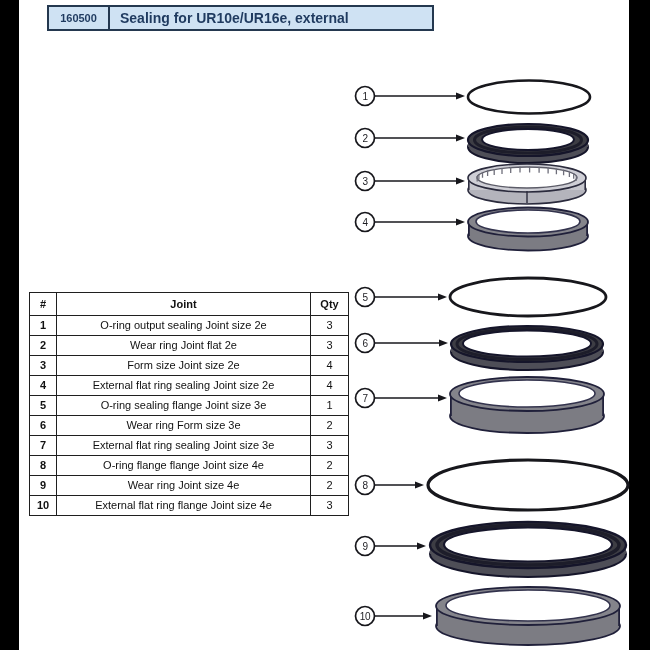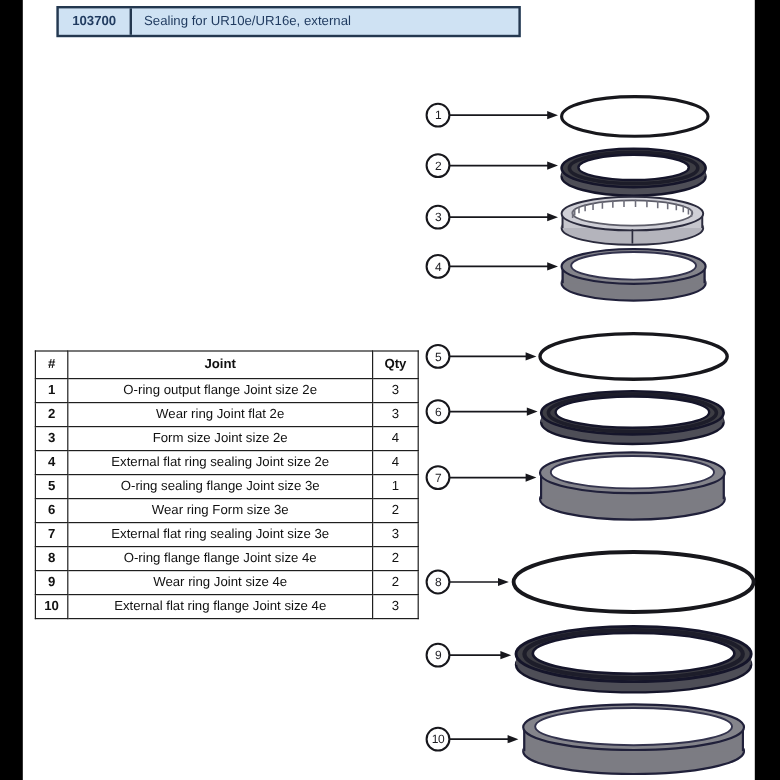--- a/index.html
+++ b/index.html
@@ -17,21 +17,21 @@
     display:flex;align-items:stretch;
     background:#cfe2f3;border:2px solid #24384f;
   }
   .doc-header .cell-id{
     width:59px;border-right:2px solid #24384f;
     display:flex;align-items:center;justify-content:center;
     font-size:11px;font-weight:700;color:#1f3a5f;
   }
   .doc-header .cell-title{
     flex:1;display:flex;align-items:center;padding-left:10px;
-    font-size:11px;font-weight:400;color:#1f3a5f;
+    font-size:14px;font-weight:700;color:#1f3a5f;
   }
 
   
   table.parts{
     position:absolute;left:29px;top:292px;width:316px;
     border-collapse:collapse;table-layout:fixed;
     font-size:11px;color:#111111;
   }
   table.parts th,table.parts td{
     border:1.5px solid #1f1f1f;text-align:center;vertical-align:middle;
@@ -52,37 +52,37 @@
 </style>
 </head>
 <body>
 
 <div class="page">
 
   <div class="side-band left"></div>
   <div class="side-band right"></div>
 
   <div class="doc-header">
-    <div class="cell-id">103700</div>
+    <div class="cell-id">160500</div>
     <div class="cell-title">Sealing for UR10e/UR16e, external</div>
   </div>
 
   <table class="parts">
     <thead>
       <tr>
         <th class="col-num">#</th>
         <th class="col-part">Joint</th>
         <th class="col-qty">Qty</th>
       </tr>
     </thead>
     <tbody>
 
         <tr>
           <td class="num">1</td>
-          <td>O-ring output flange Joint size 2e</td>
+          <td>O-ring output sealing Joint size 2e</td>
           <td>3</td>
         </tr>
 
         <tr>
           <td class="num">2</td>
           <td>Wear ring Joint flat 2e</td>
           <td>3</td>
         </tr>
 
         <tr>

